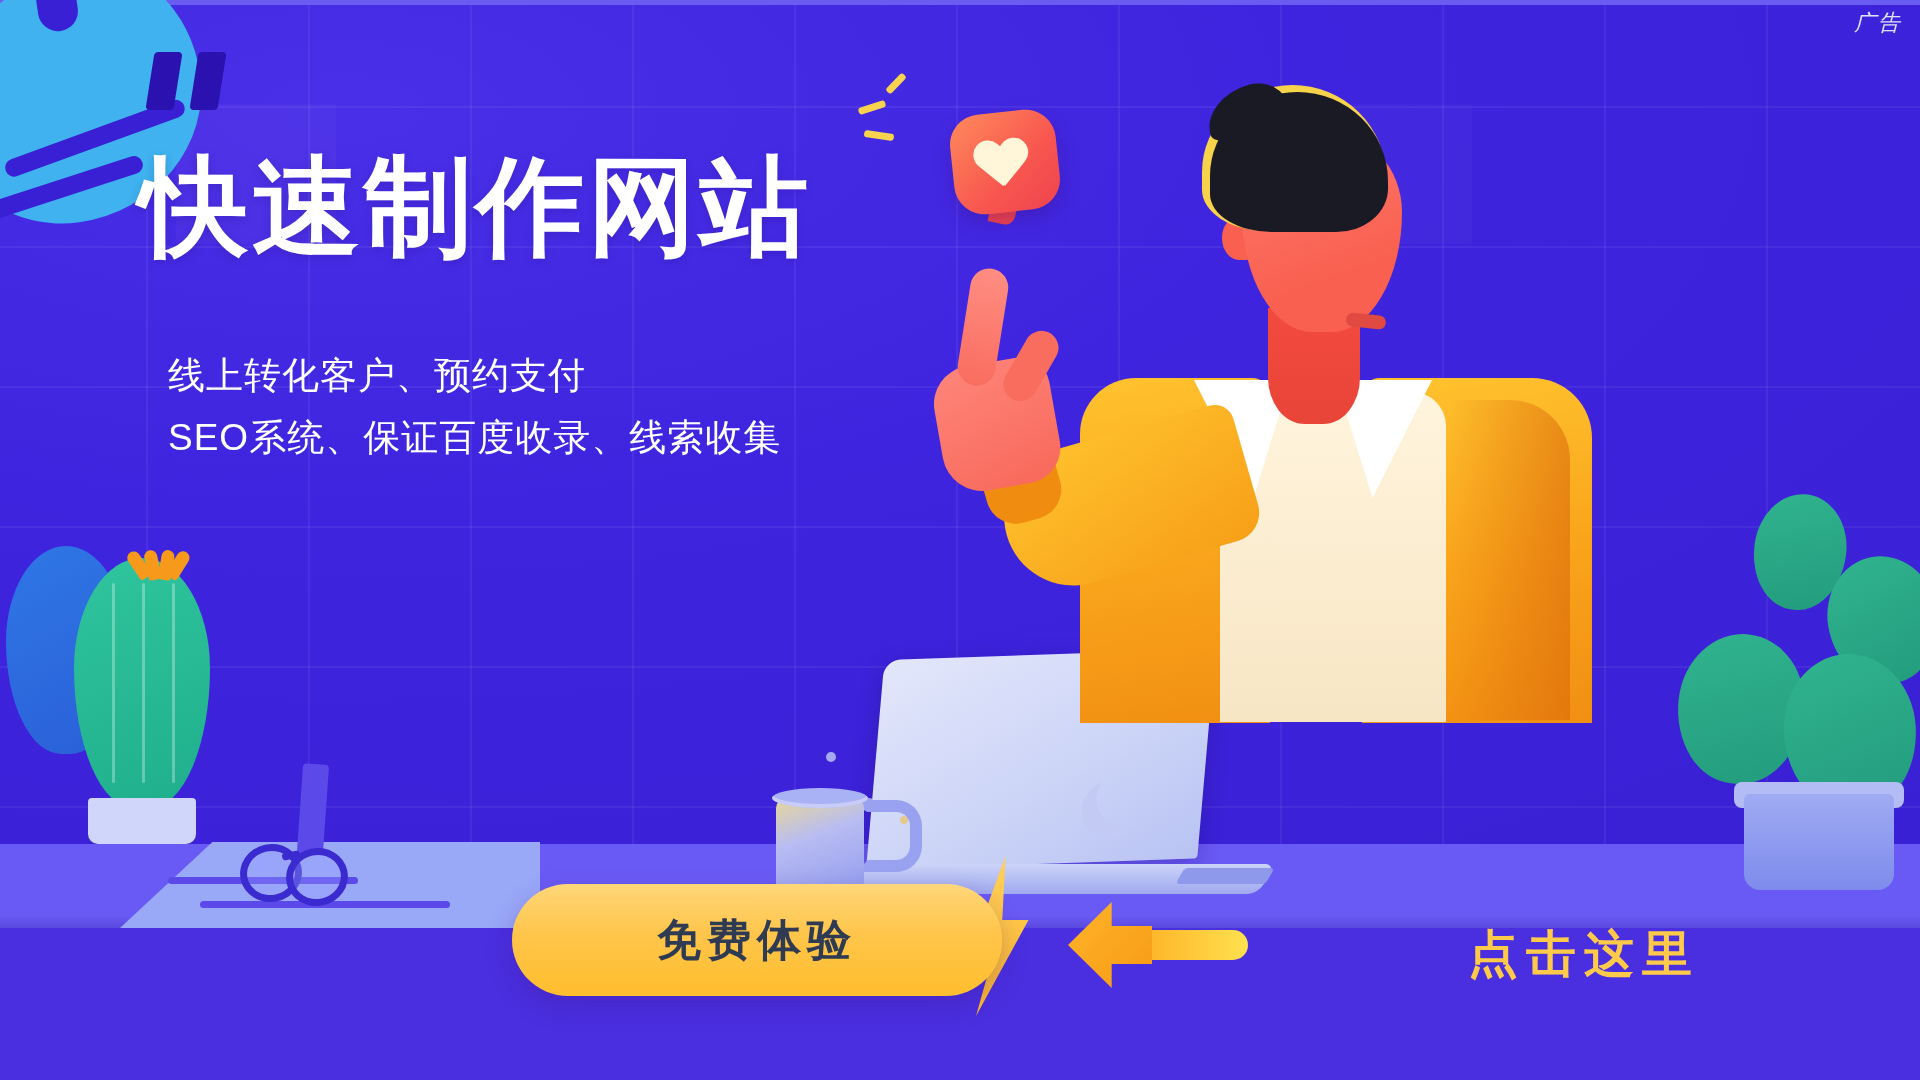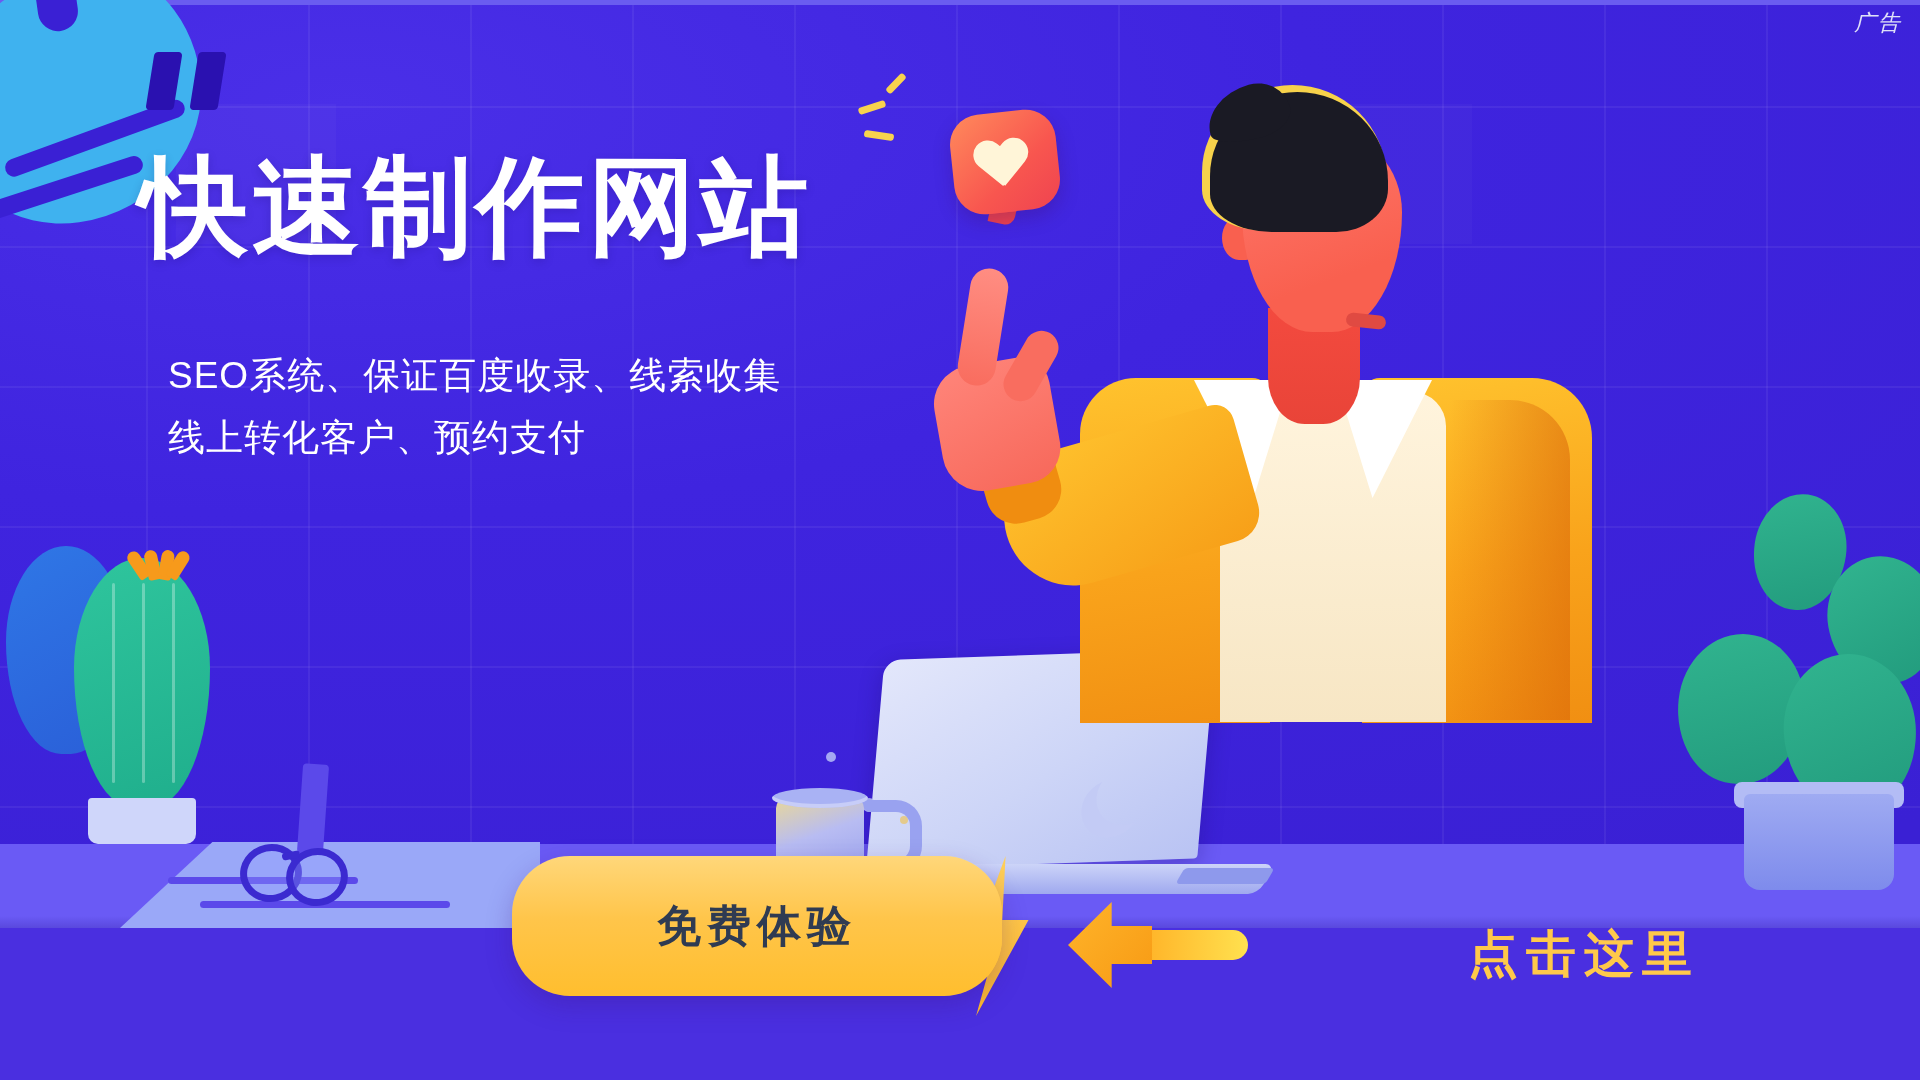--- a/index.html
+++ b/index.html
@@ -355,21 +355,21 @@
     position: absolute; left: 168px; top: 345px;
     color: #ffffff;
     font-size: 37px;
     line-height: 62px;
     white-space: nowrap;
   }
   .bullets div { letter-spacing: 1px; }
   
   .cta {
     position: absolute; left: 512px; bottom: 84px;
-    width: 490px; height: 140px;
+    width: 490px; height: 112px;
     border-radius: 58px;
     background: linear-gradient(180deg, #ffd77a 0%, #ffc54a 45%, #ffbe2e 100%);
     box-shadow: 0 10px 26px rgba(60,20,130,0.28);
     cursor: pointer;
   }
   .cta-label {
     position: absolute; inset: 0;
     display: flex; align-items: center; justify-content: center;
     font-size: 44px; font-weight: 700;
     color: #2f3b52; letter-spacing: 6px;
@@ -517,22 +517,22 @@
     <div class="like-badge"></div>
     <div class="heart"></div>
     <div class="spark" style="left:-292px; top:64px; width:28px; height:7px; transform:rotate(-18deg);"></div>
     <div class="spark" style="left:-286px; top:92px; width:30px; height:7px; transform:rotate(8deg);"></div>
     <div class="spark" style="left:-266px; top:40px; width:24px; height:7px; transform:rotate(-46deg);"></div>
   </div>
 
   <div class="headline">快速制作网站</div>
 
   <div class="bullets">
+    <div>线上转化客户、预约支付</div>
     <div>SEO系统、保证百度收录、线索收集</div>
-    <div>线上转化客户、预约支付</div>
   </div>
 
   <div class="bolt"></div>
   <div class="cta">
     <div class="cta-label">免费体验</div>
   </div>
 
   <div class="arrow">
     <div class="arrow-shaft"></div>
     <div class="arrow-head"></div>

